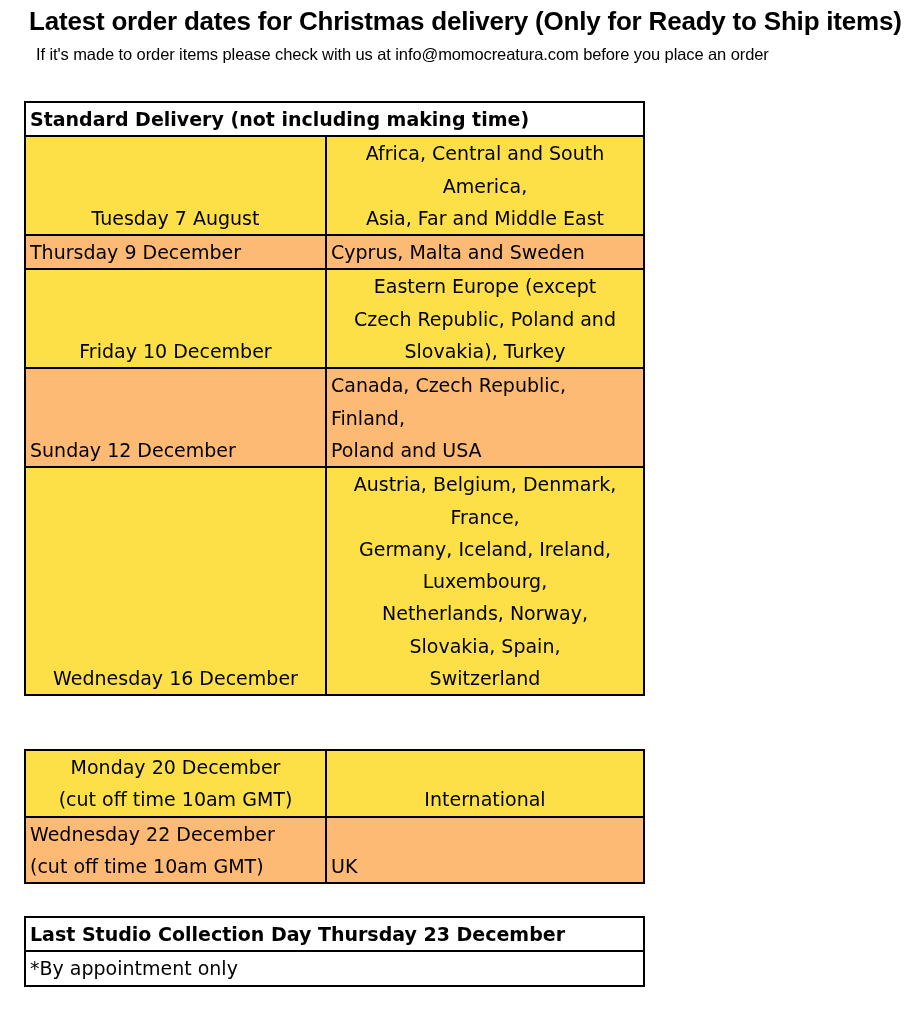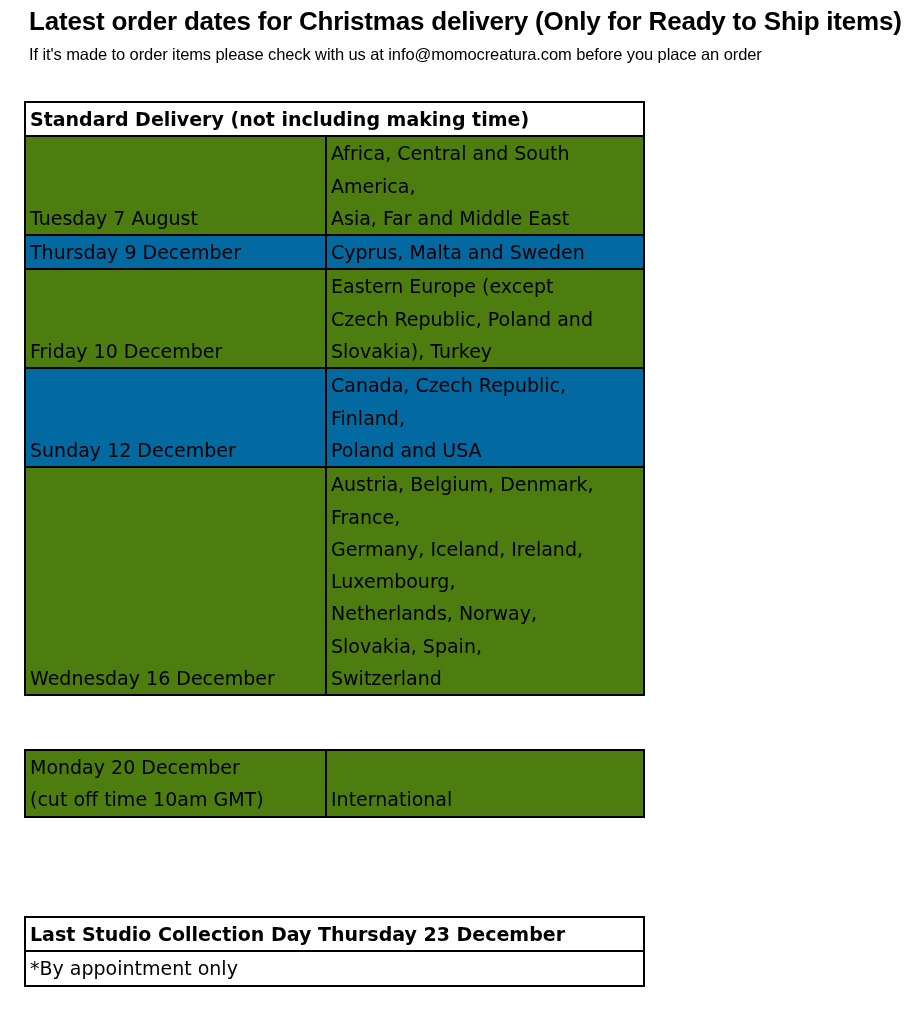--- a/index.html
+++ b/index.html
@@ -1,24 +1,24 @@
 <!DOCTYPE html>
 <html><head>
   <meta charset="utf-8">
   <style>
     html, body { margin:0; padding:0; background:#fff; }
     body { width:911px; height:1024px; position:relative; overflow:hidden; color:#000; }
     .title { position:absolute; left:29px; top:6px; font-family:"Liberation Sans", sans-serif; font-weight:bold; font-size:26px; letter-spacing:-0.2px; white-space:nowrap; }
-    .subtitle { position:absolute; left:29px; top:45px; font-family:"Liberation Sans", sans-serif; font-size:16.5px; white-space:nowrap; letter-spacing:-0.1px; }
+    .subtitle { position:absolute; left:36px; top:45px; font-family:"Liberation Sans", sans-serif; font-size:16.5px; white-space:nowrap; letter-spacing:-0.1px; }
     table { position:absolute; left:24px; border-collapse:collapse; font-family:"DejaVu Sans", sans-serif; font-size:19px; width:621px; }
     td { border:2px solid #000; padding:0 4px; vertical-align:bottom; line-height:32.3px; white-space:pre-line; }
     td.head { font-weight:bold; }
     td.c1 { width:291px; }
-    tr.grey td { background:#4d7c0f; }
-    tr.white td { background:#0369a1;margin-left:32px; }
+    tr.grey td { background:#fde047;text-align:center; }
+    tr.white td { background:#fdba74;margin-left:32px; }
     #t1 { top:101px; }
     #t2 { top:749px; }
     #t3 { top:916px; }
     #t3 td { background:#fff; }
   </style>
 </head>
 <body>
 
 <div class="title">Latest order dates for Christmas delivery (Only for Ready to Ship items)</div>
 <div class="subtitle">If it's made to order items please check with us at info@momocreatura.com before you place an order</div>
@@ -63,20 +63,25 @@
 </tbody>
   </table>
 
 <table id="t2">
   <tbody>
   <tr class="grey">
     <td class="c1">Monday 20 December
 (cut off time 10am GMT)</td>
     <td>International</td>
   </tr>
+  <tr class="white">
+    <td class="c1">Wednesday 22 December
+(cut off time 10am GMT)</td>
+    <td>UK</td>
+  </tr>
 </tbody>
   </table>
 
 <table id="t3">
   <tbody>
       <tr>
     <td class="head">Last Studio Collection Day Thursday 23 December</td>
   </tr>
   <tr>
     <td>*By appointment only</td>

